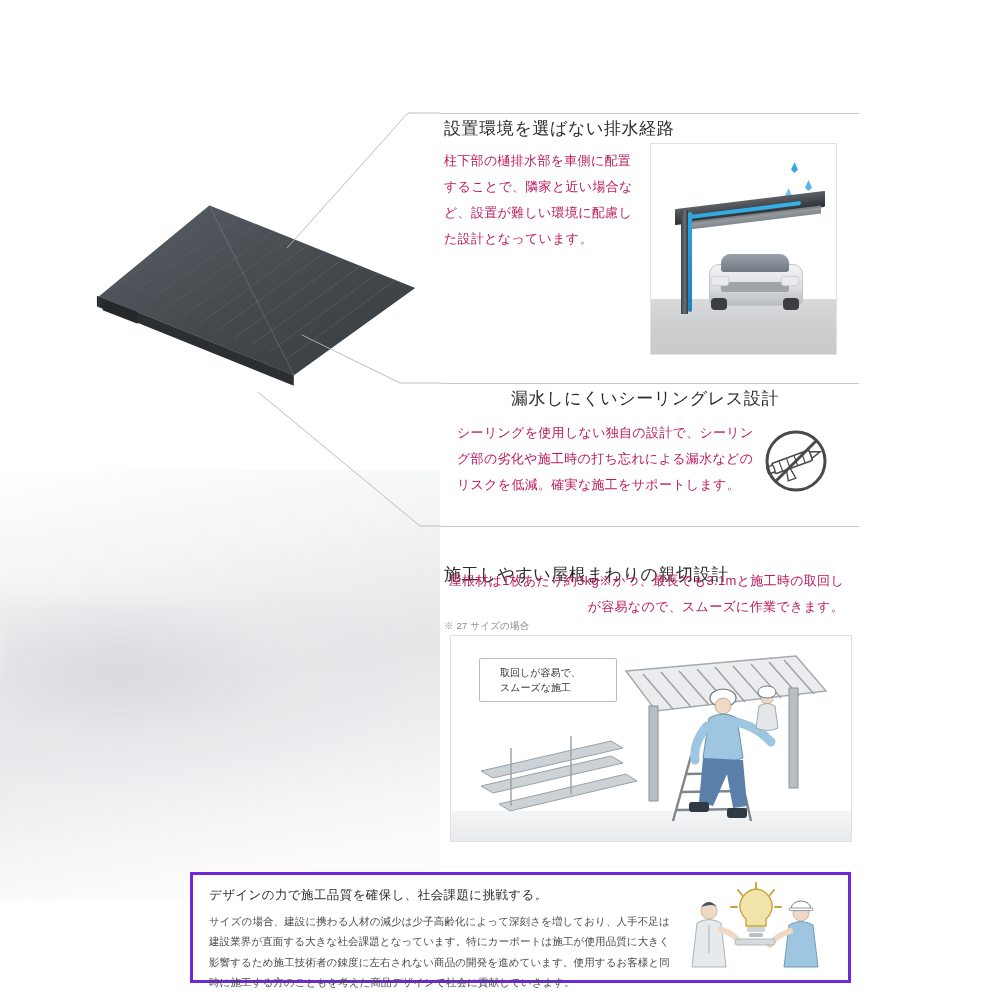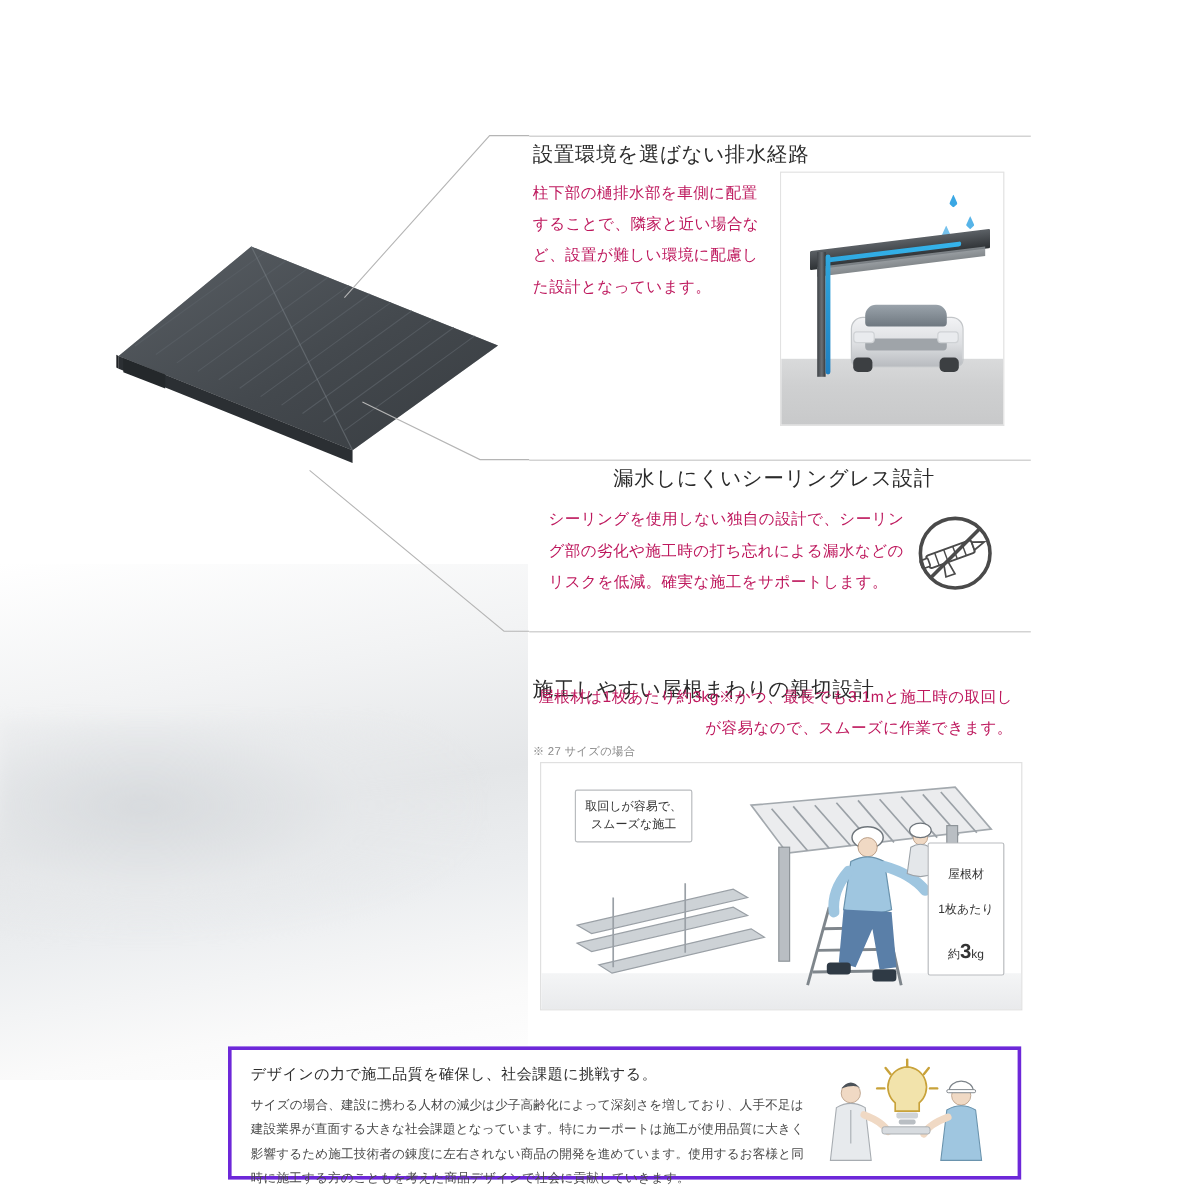--- a/index.html
+++ b/index.html
@@ -194,22 +194,21 @@
     position: absolute; left:0; bottom:0; width:100%; height:30px;
     background: linear-gradient(180deg,#f4f5f6,#e9eaec);
   }
   .callout {
     position: absolute;
     border: 1px solid #b9bcbf;
     background: #ffffff;
     font-size: 10px;
     line-height: 1.5;
     color: #333;
-    text-align: center;
-    padding: 6px 0;
+    padding: 6px 20px;
     border-radius: 2px;
     white-space: pre-line;
   }
   .callout.kg { font-size: 10px; }
   .kg-big { font-size: 17px; font-weight: bold; }
 
   
   .msgbox {
     position: absolute;
     left: 190px;
@@ -393,25 +392,20 @@
       <g>
         <circle cx="316" cy="62" r="6" fill="#f0d9c4" stroke="#b89c84" stroke-width="0.7"></circle>
         <ellipse cx="316" cy="56" rx="9" ry="6" fill="#ffffff" stroke="#6e757b" stroke-width="1"></ellipse>
         <path d="M308 70 q8 -5 16 0 l3 22 q-11 5 -22 0 z" fill="#e4e7ea" stroke="#9aa0a6" stroke-width="0.9"></path>
       </g>
     </svg>
 
     <div class="callout" style="left:28px; top:22px; width:96px;">取回しが容易で、
 スムーズな施工</div>
 
-    <div class="callout kg" style="right:14px; bottom:28px; width:62px; line-height:1.45;">
-      <span>屋根材</span><br>
-      <span>1枚あたり</span><br>
-      <span>約</span><span class="kg-big">3</span><span>kg</span>
-    </div>
   </div>
 
   <div class="msgbox">
     <div class="msg-title">デザインの力で施工品質を確保し、社会課題に挑戦する。</div>
     <div class="msg-body">サイズの場合、建設に携わる人材の減少は少子高齢化によって深刻さを増しており、人手不足は建設業界が直面する大きな社会課題となっています。特にカーポートは施工が使用品質に大きく影響するため施工技術者の錬度に左右されない商品の開発を進めています。使用するお客様と同時に施工する方のこともを考えた商品デザインで社会に貢献していきます。</div>
 
     <svg class="msg-art" viewBox="0 0 165 92" aria-hidden="true">
 
       <g>
         <g stroke="#c8a23a" stroke-width="2" stroke-linecap="round">

